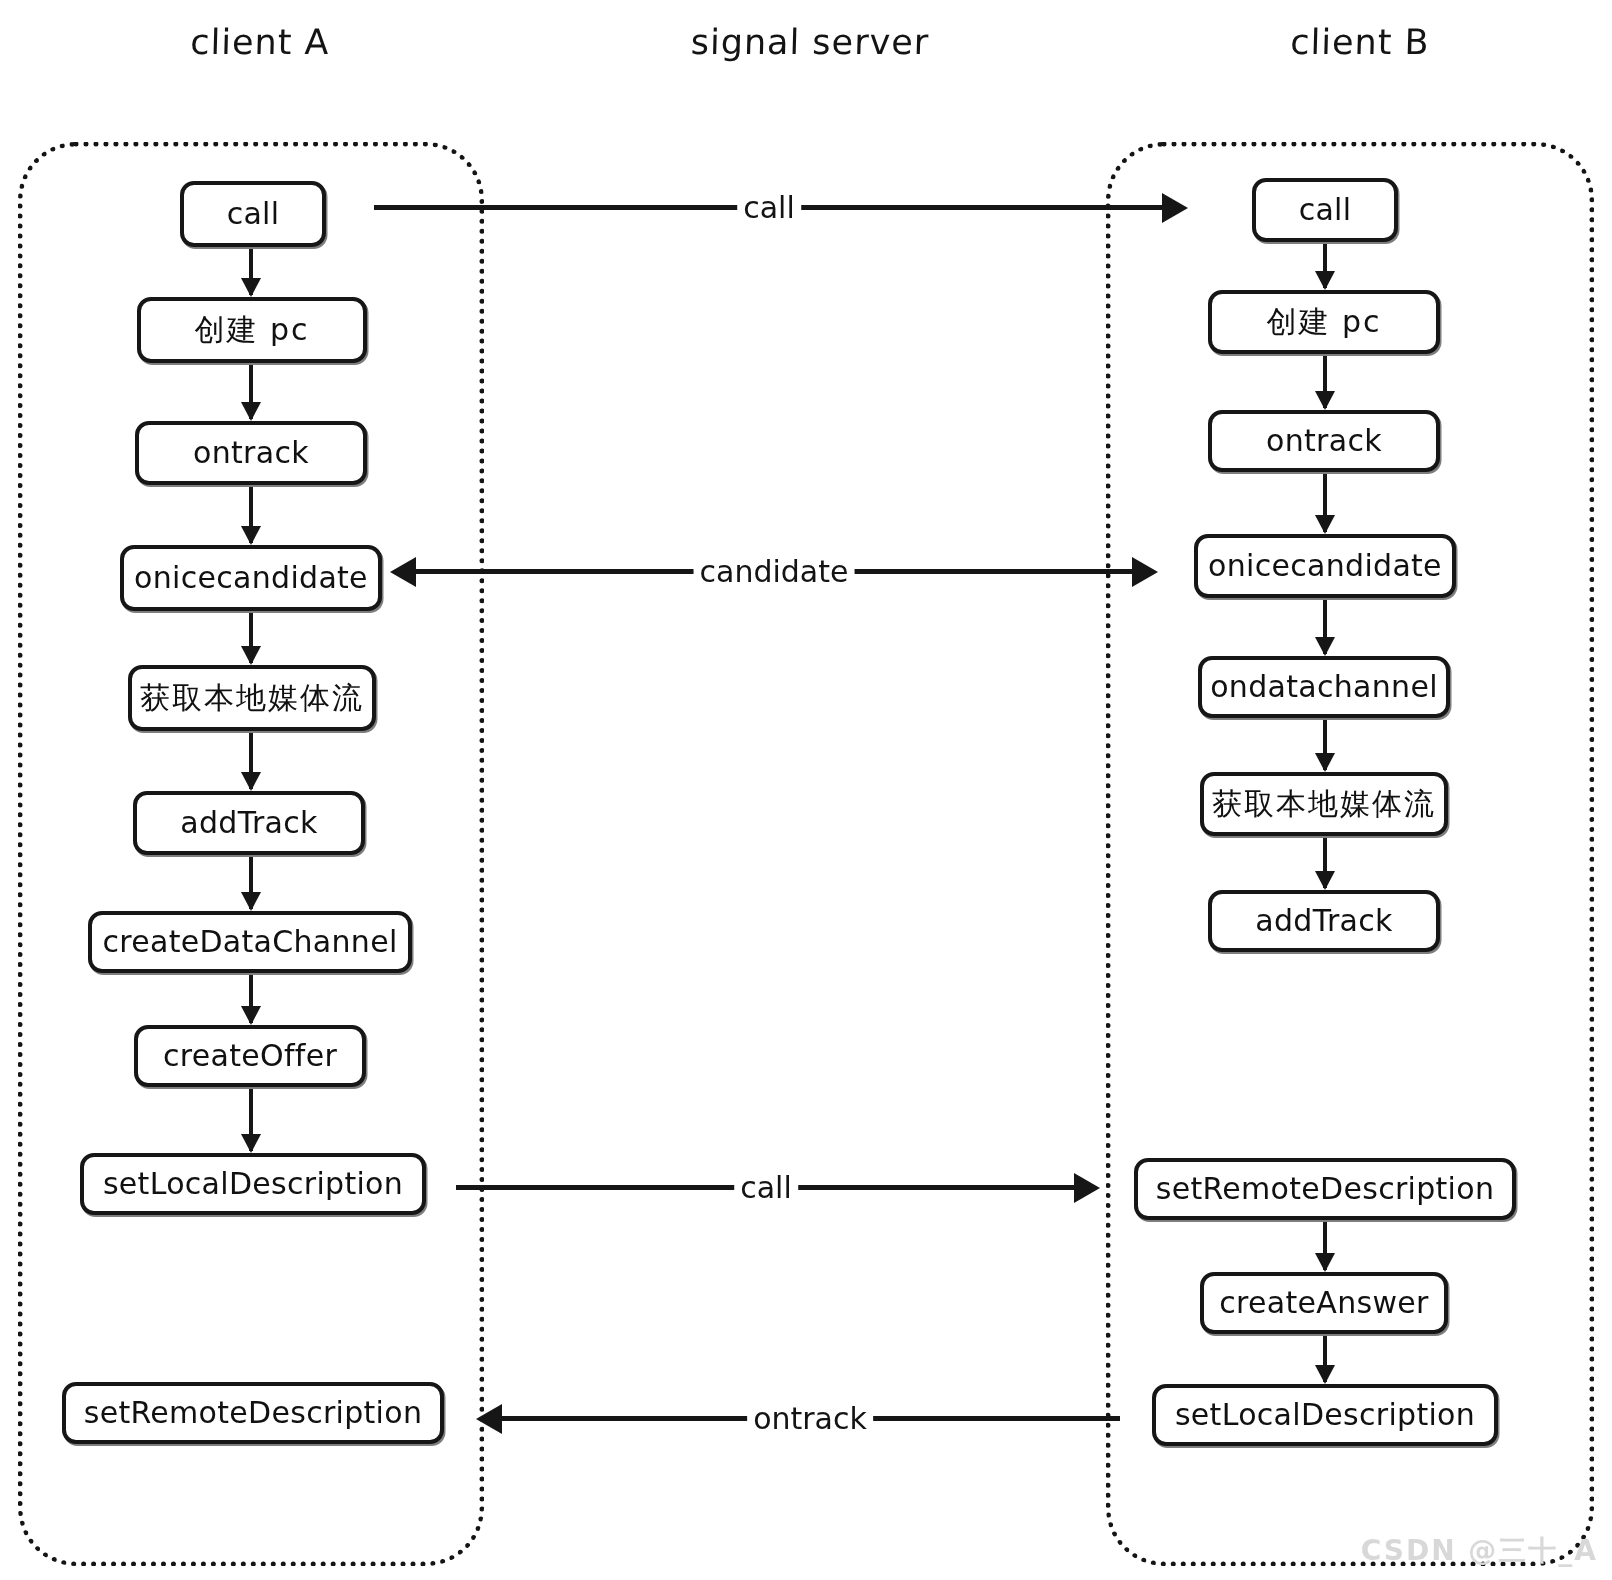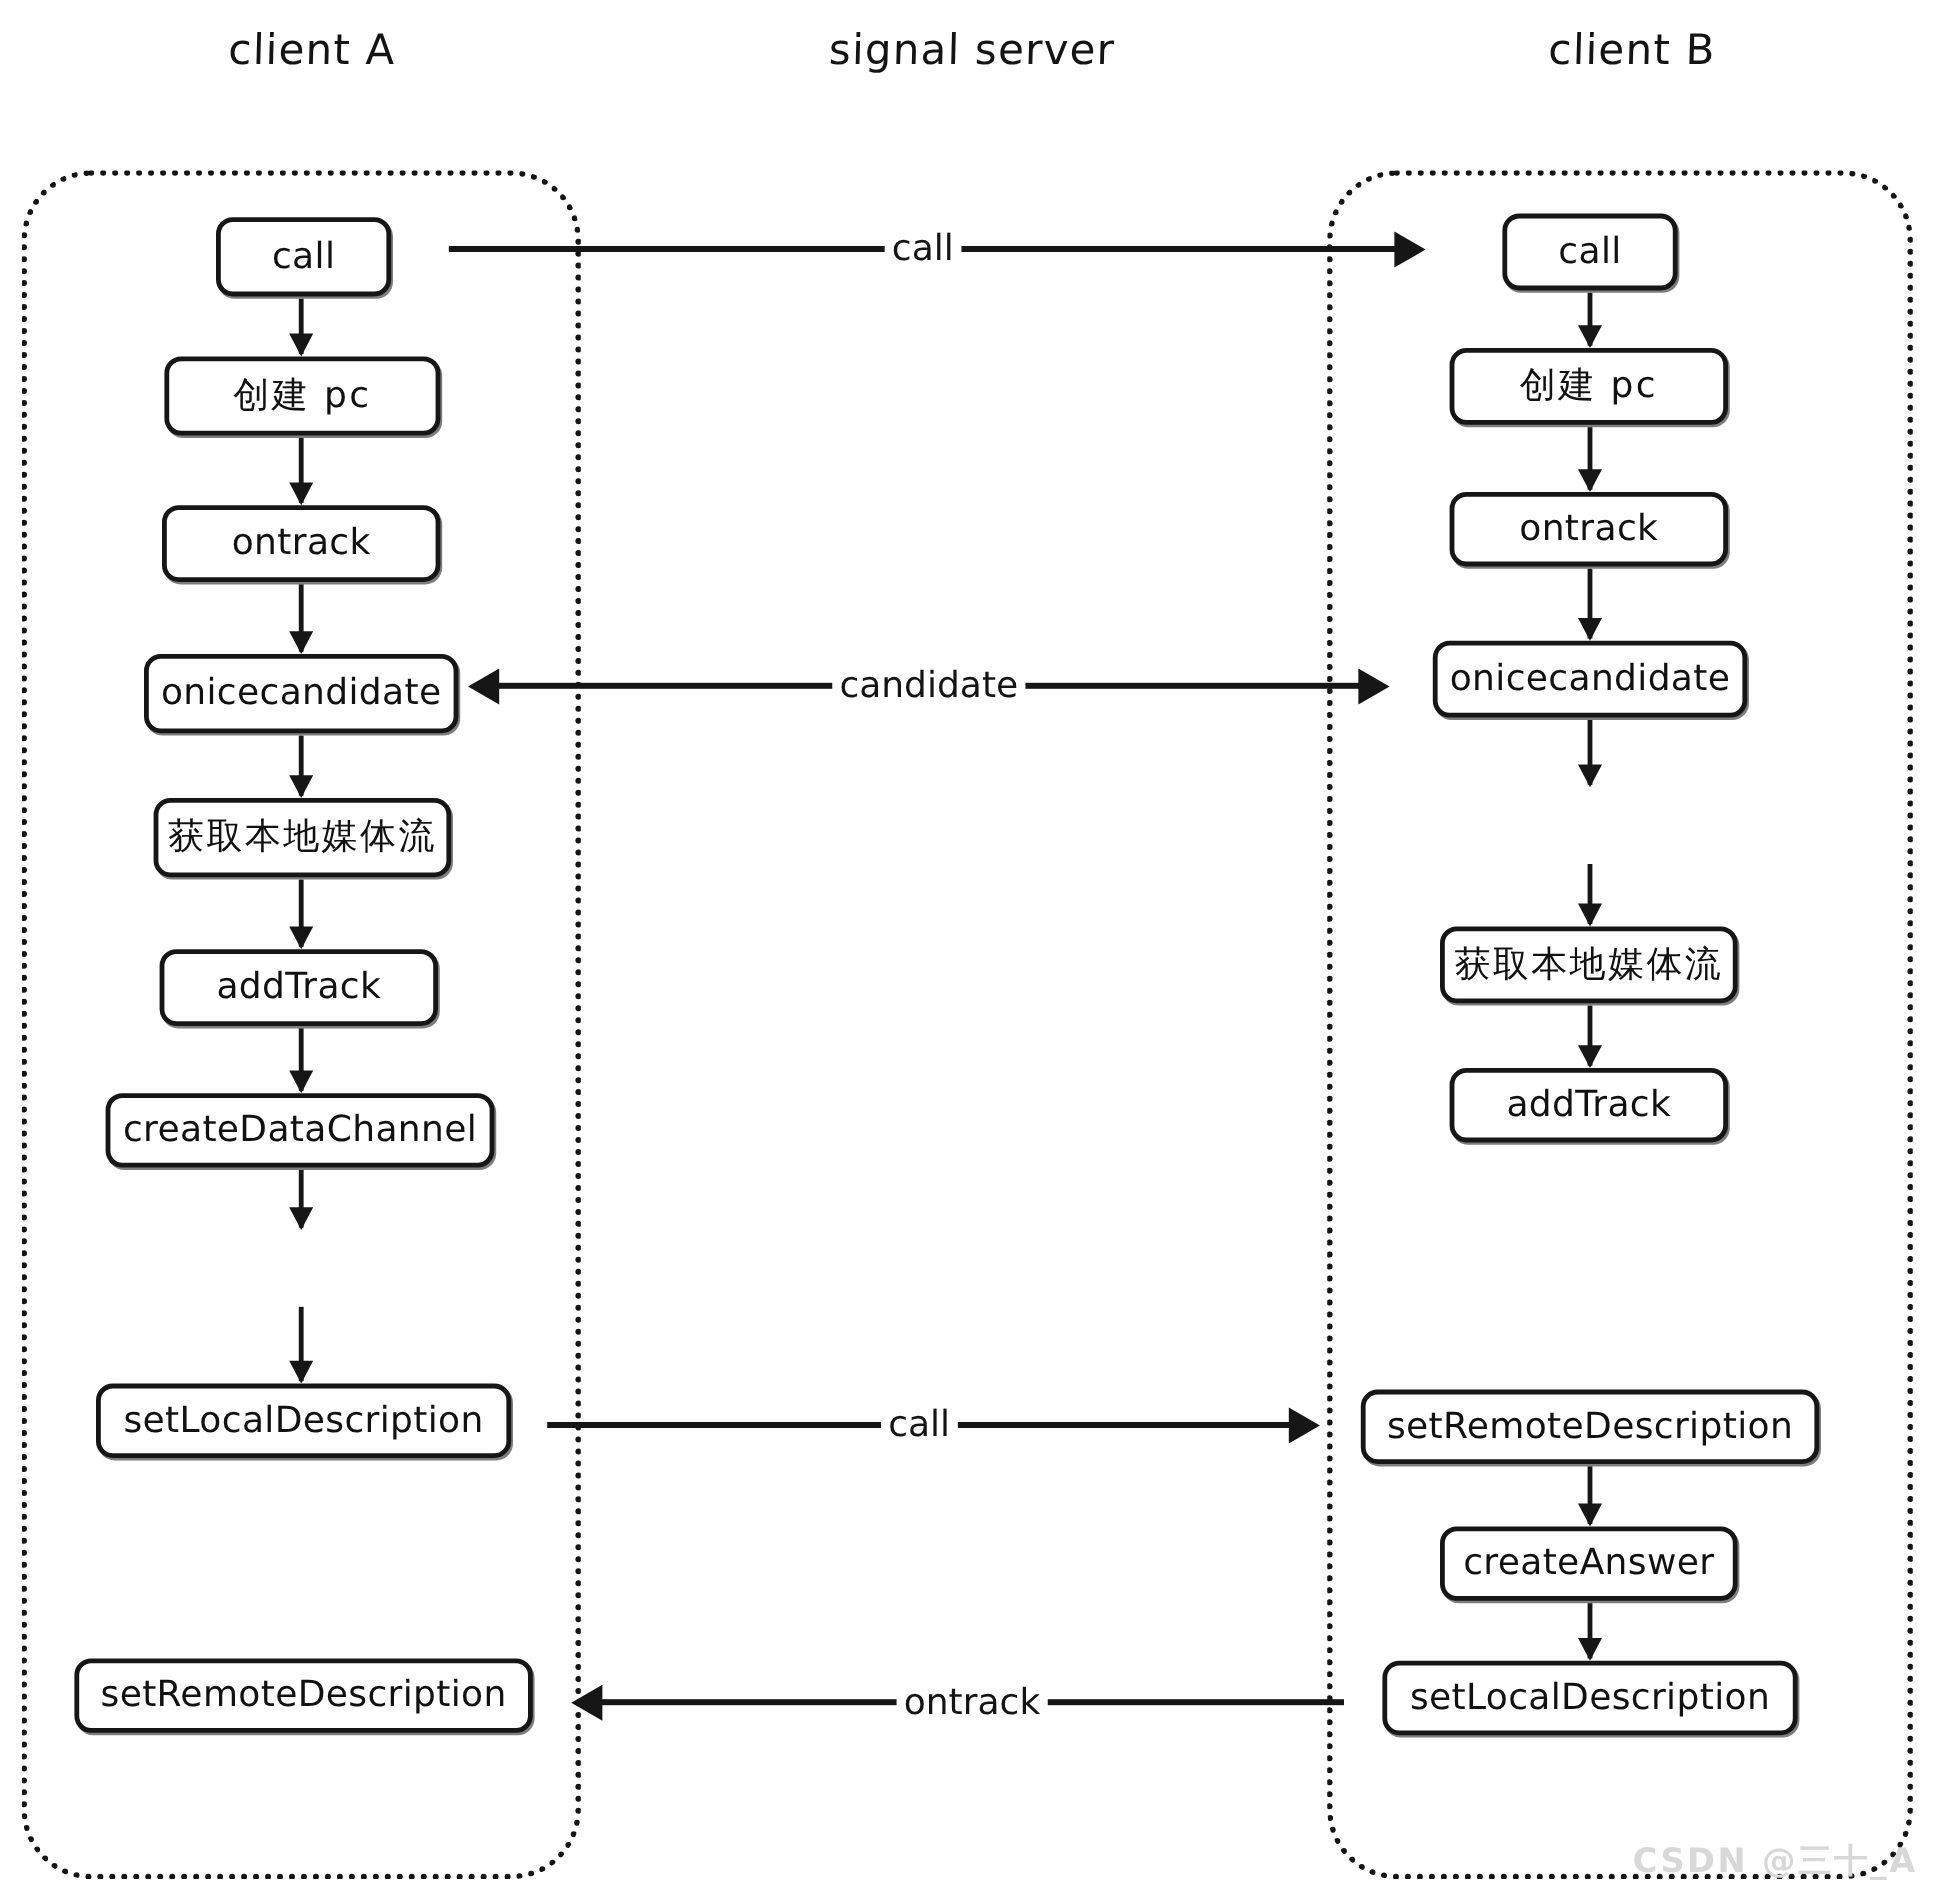--- a/index.html
+++ b/index.html
@@ -160,38 +160,40 @@
 
   <div class="node cjk" style="left:128px; top:665px; width:248px; height:66px;">获取本地媒体流</div>
   <div class="varrow" style="left:249px; top:733px; height:56px;"></div>
 
   <div class="node" style="left:133px; top:791px; width:232px; height:64px;">addTrack</div>
   <div class="varrow" style="left:249px; top:857px; height:52px;"></div>
 
   <div class="node" style="left:88px; top:911px; width:324px; height:62px;">createDataChannel</div>
   <div class="varrow" style="left:249px; top:975px; height:48px;"></div>
 
+  <div class="node" style="left:134px; top:1025px; width:232px; height:62px;">createOffer</div>
   <div class="varrow" style="left:249px; top:1089px; height:62px;"></div>
 
   <div class="node" style="left:80px; top:1153px; width:346px; height:62px;">setLocalDescription</div>
 
   <div class="node" style="left:62px; top:1382px; width:382px; height:62px;">setRemoteDescription</div>
 
   <div class="node" style="left:1252px; top:178px; width:146px; height:64px;">call</div>
   <div class="varrow" style="left:1323px; top:244px; height:44px;"></div>
 
   <div class="node cjk" style="left:1208px; top:290px; width:232px; height:64px;">创建 pc</div>
   <div class="varrow" style="left:1323px; top:356px; height:52px;"></div>
 
   <div class="node" style="left:1208px; top:410px; width:232px; height:62px;">ontrack</div>
   <div class="varrow" style="left:1323px; top:474px; height:58px;"></div>
 
   <div class="node" style="left:1194px; top:534px; width:262px; height:64px;">onicecandidate</div>
   <div class="varrow" style="left:1323px; top:600px; height:54px;"></div>
 
+  <div class="node" style="left:1198px; top:656px; width:252px; height:62px;">ondatachannel</div>
   <div class="varrow" style="left:1323px; top:720px; height:50px;"></div>
 
   <div class="node cjk" style="left:1200px; top:772px; width:248px; height:64px;">获取本地媒体流</div>
   <div class="varrow" style="left:1323px; top:838px; height:50px;"></div>
 
   <div class="node" style="left:1208px; top:890px; width:232px; height:62px;">addTrack</div>
 
   <div class="node" style="left:1134px; top:1158px; width:382px; height:62px;">setRemoteDescription</div>
   <div class="varrow" style="left:1323px; top:1222px; height:48px;"></div>
 

